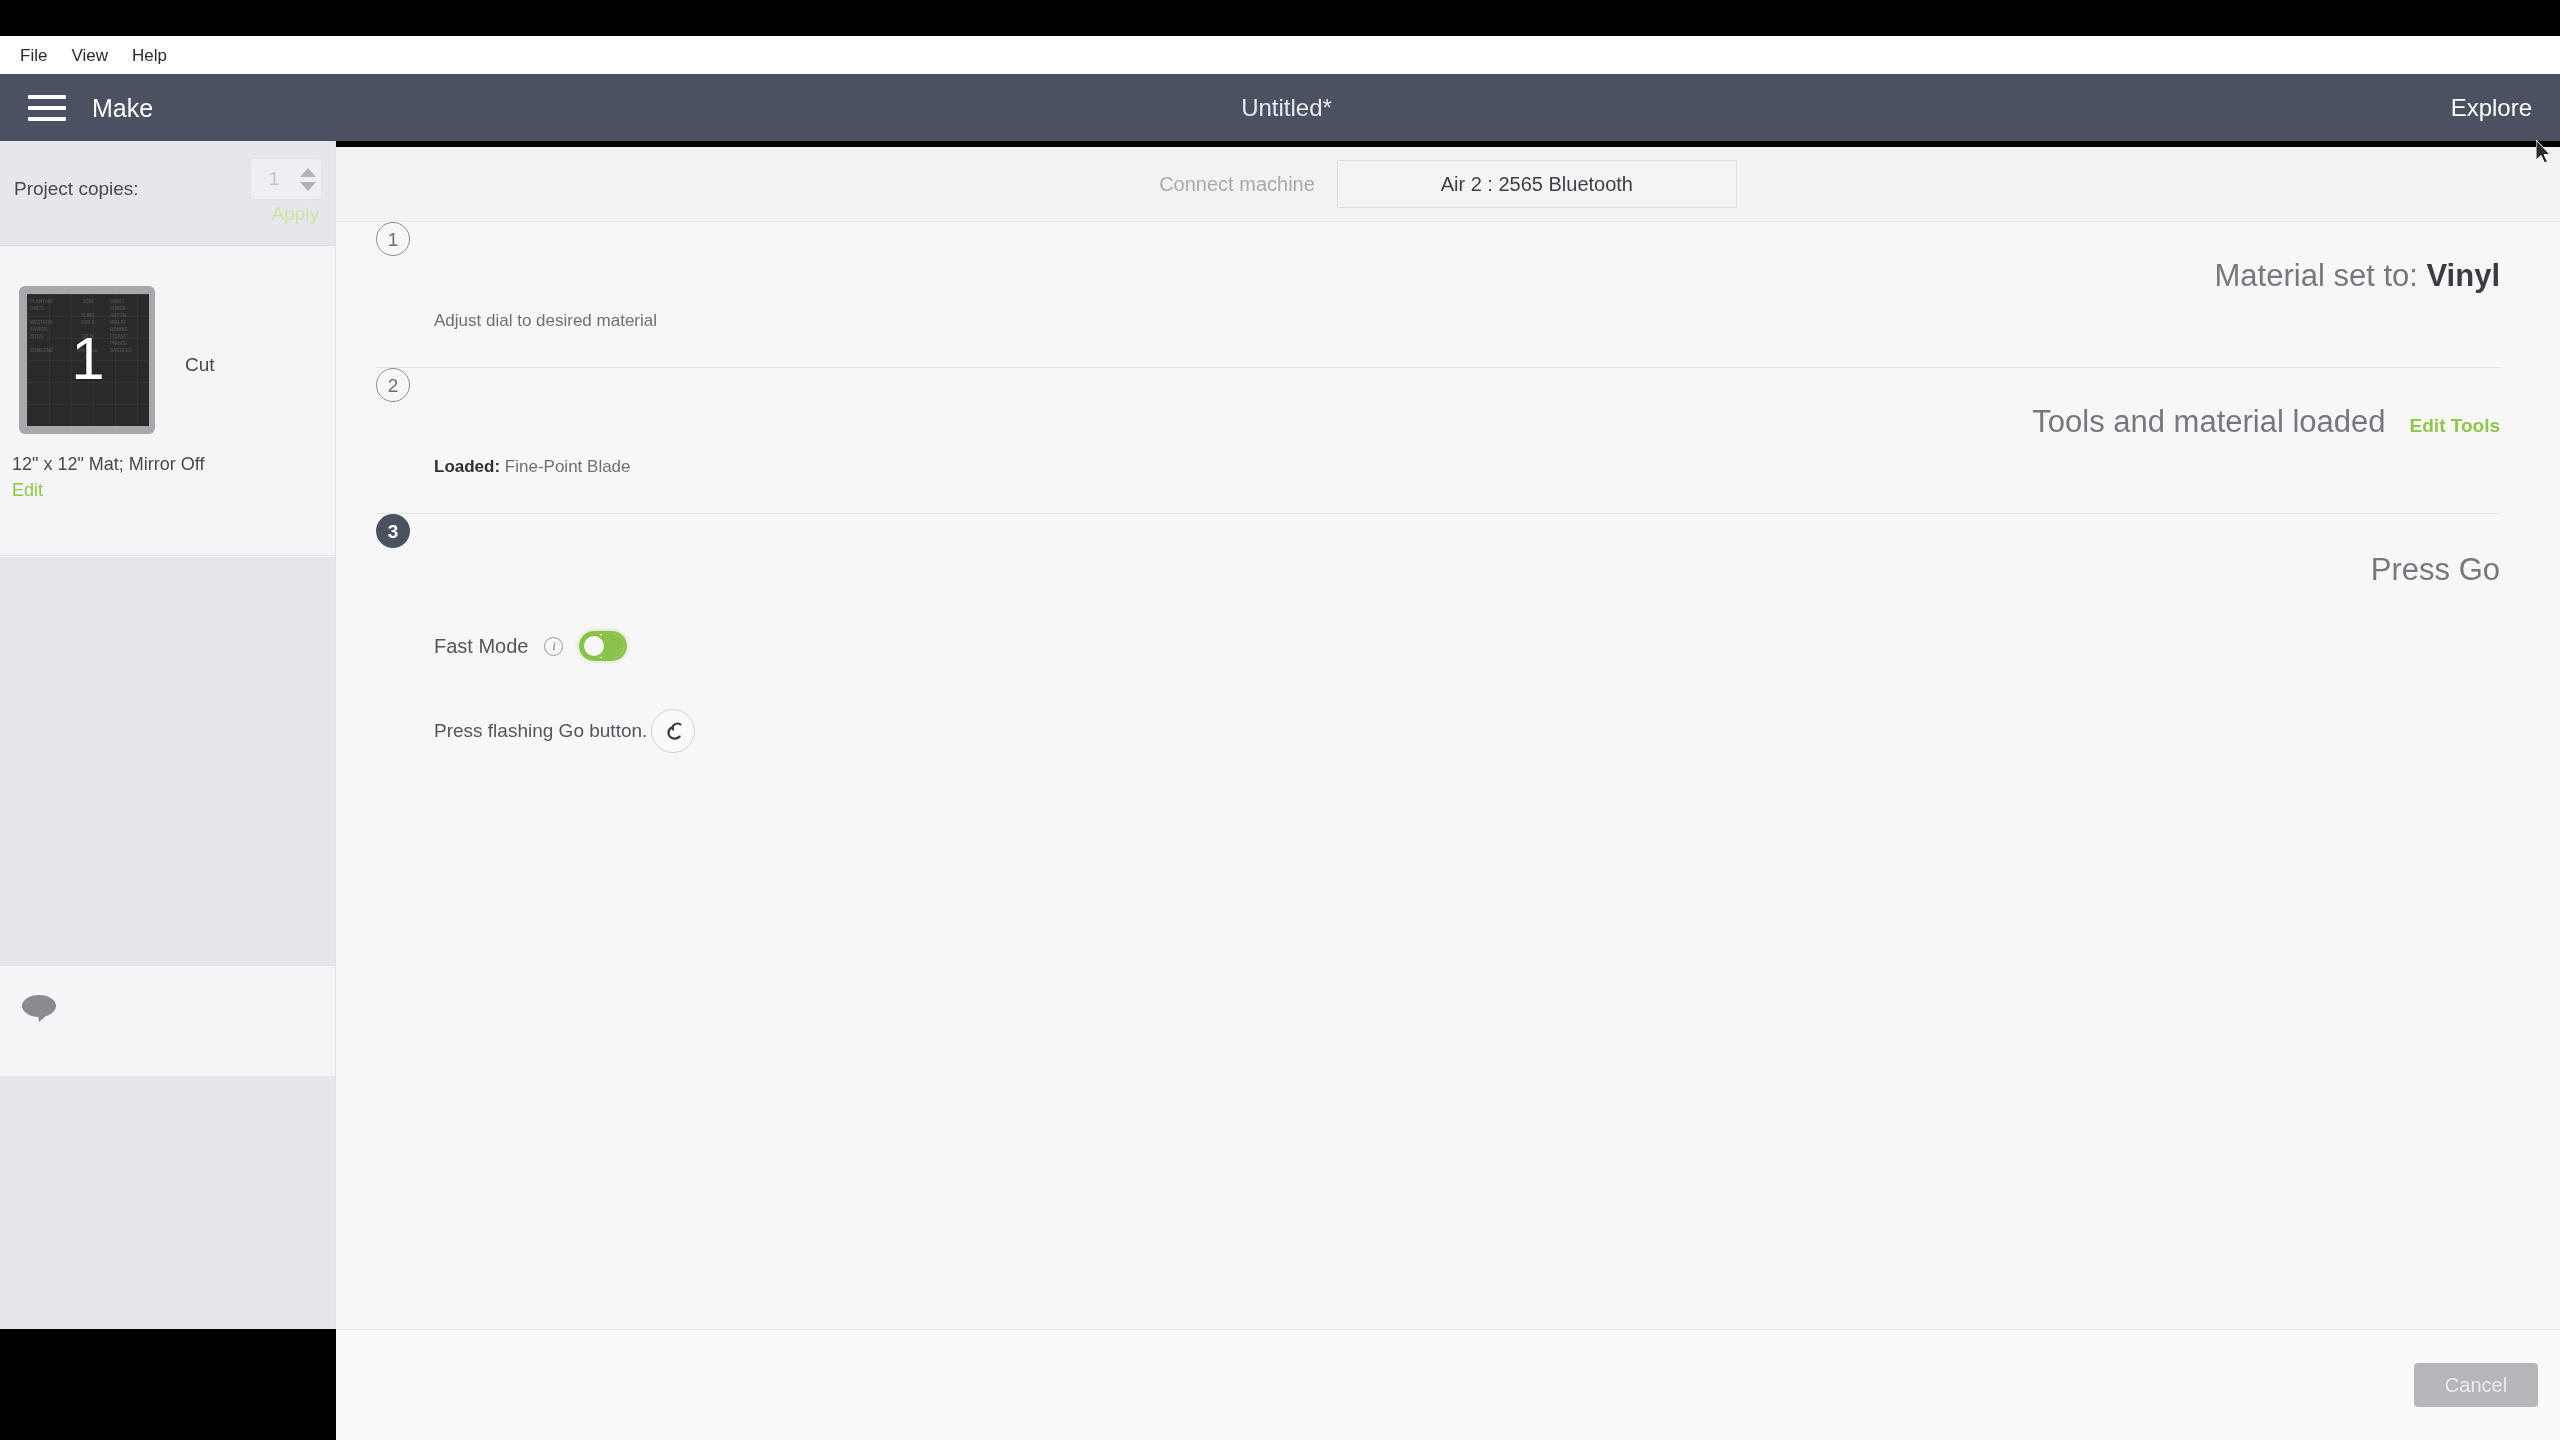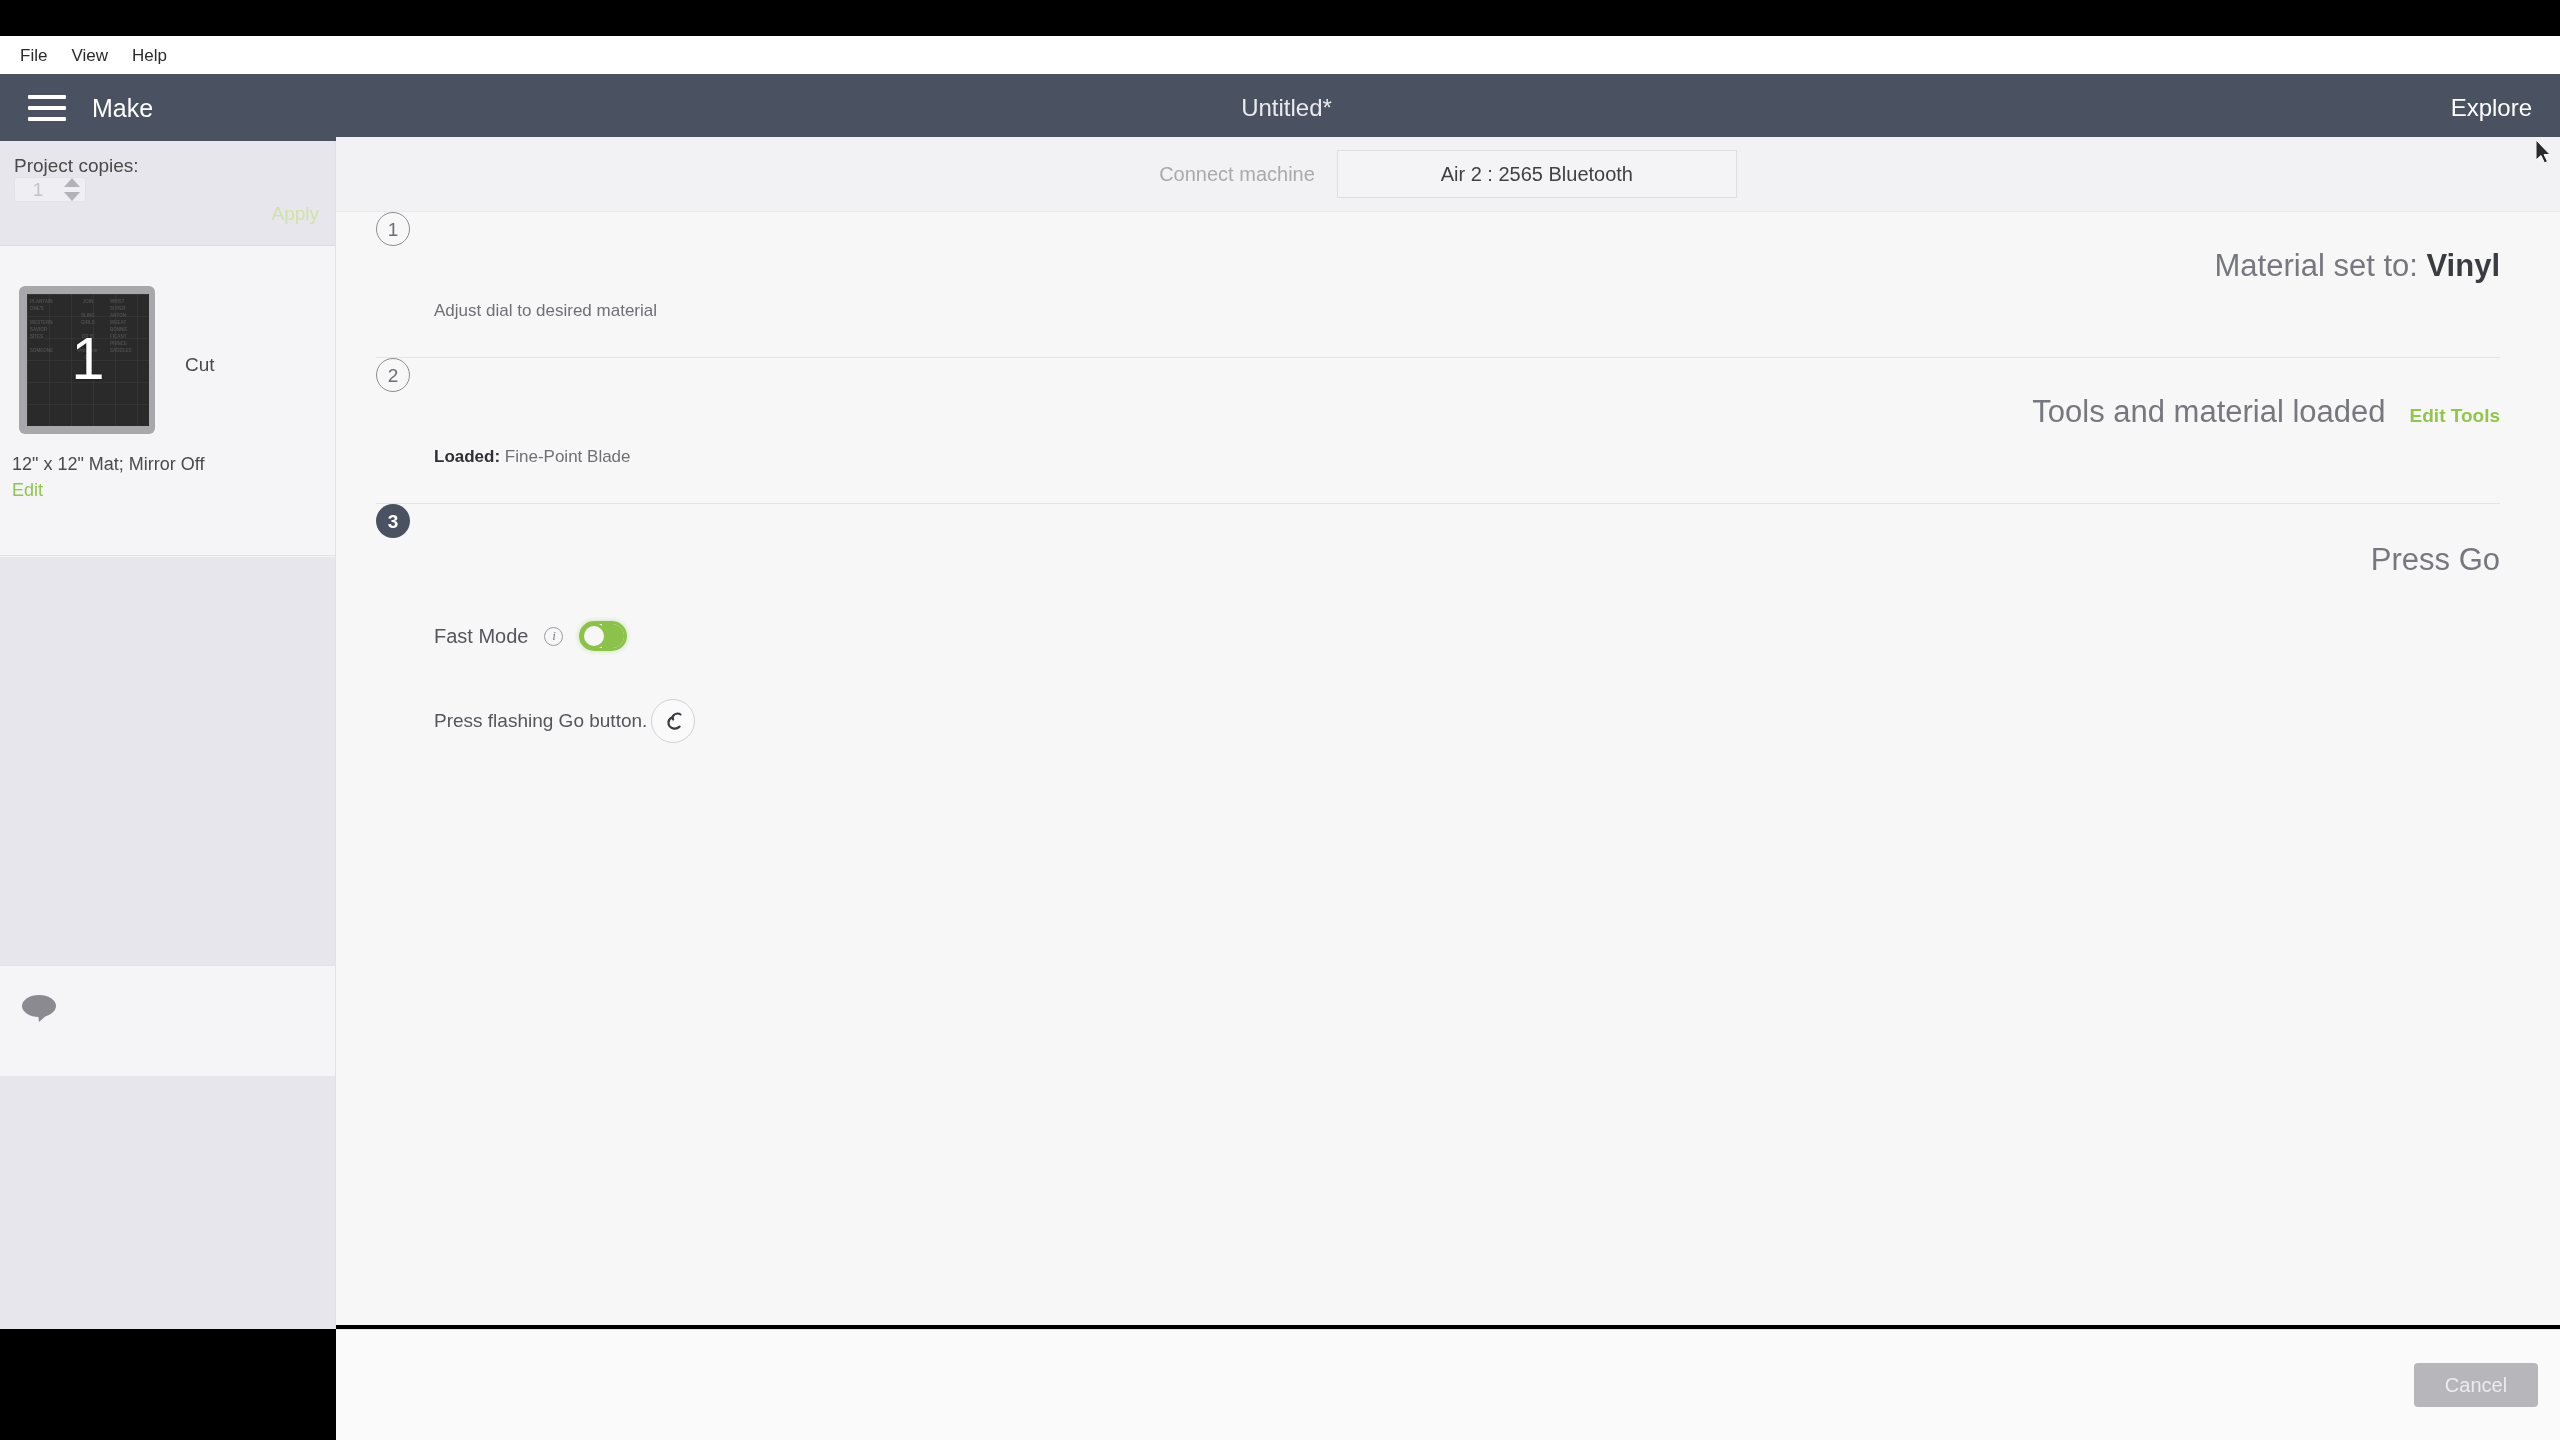--- a/index.html
+++ b/index.html
@@ -74,21 +74,21 @@
   }
   .copies-panel {
     position: relative;
     height: 105px;
     background: #e6e6ec;
     border-bottom: 1px solid #dcdce2;
   }
   .copies-row {
     position: absolute; left: 14px; top: 14px;
     width: 308px; height: 45px;
-    display: flex; align-items: flex-start; flex-direction: column;
+    display: flex; align-items: flex-end;
   }
   .copies-text { font-size: 19px; color: #4a4a4a; flex: 1; }
   .stepper {
     display: flex; align-items: stretch;
     width: 72px; height: 42px;
     background: #efeff3;
     border: 1px solid #e2e2e7;
     border-radius: 3px;
   }
   .stepper-val {
@@ -184,21 +184,21 @@
     border-right: 1px solid #e2e2e6;
     border-top: 1px solid #e4e4e8;
   }
   .chat-icon {
     position: absolute; left: 22px; top: 28px;
     width: 38px; height: 28px;
   }
 
   
   .main {
-    position: absolute; left: 336px; top: 137px;
+    position: absolute; left: 336px; top: 147px;
     right: 0; height: 1188px;
     background: #f7f7f8;
   }
   .connectbar {
     position: relative;
     height: 75px;
     background: #f2f2f4;
     border-bottom: 1px solid #eaeaed;
     display: flex; align-items: center; justify-content: center;
   }

